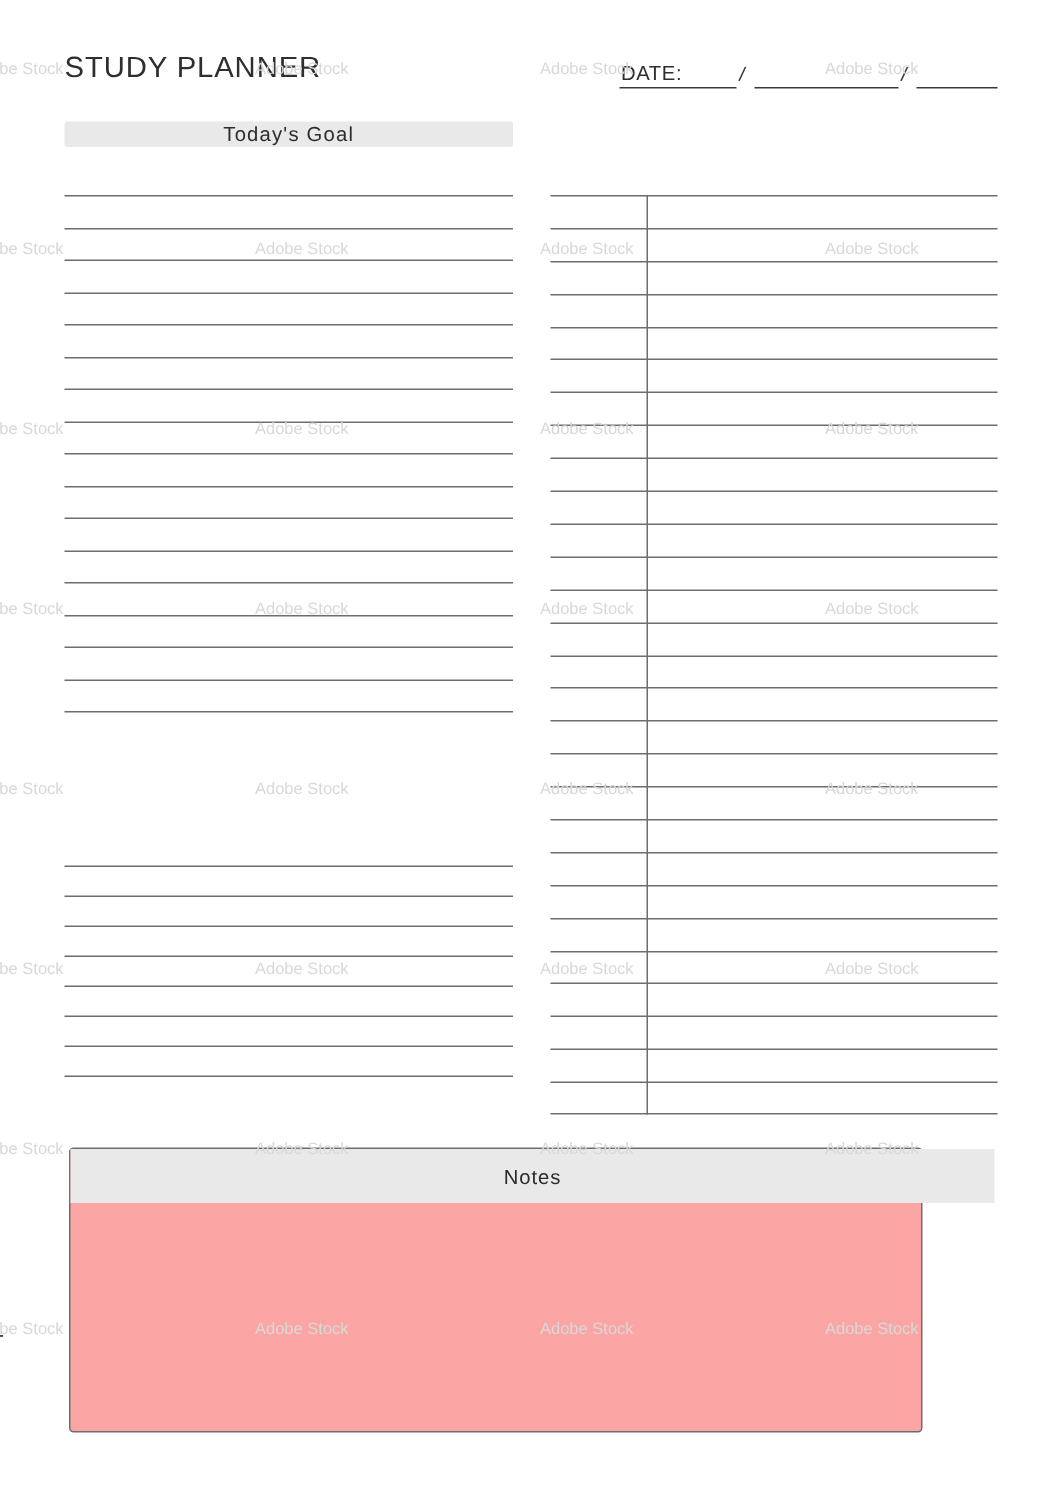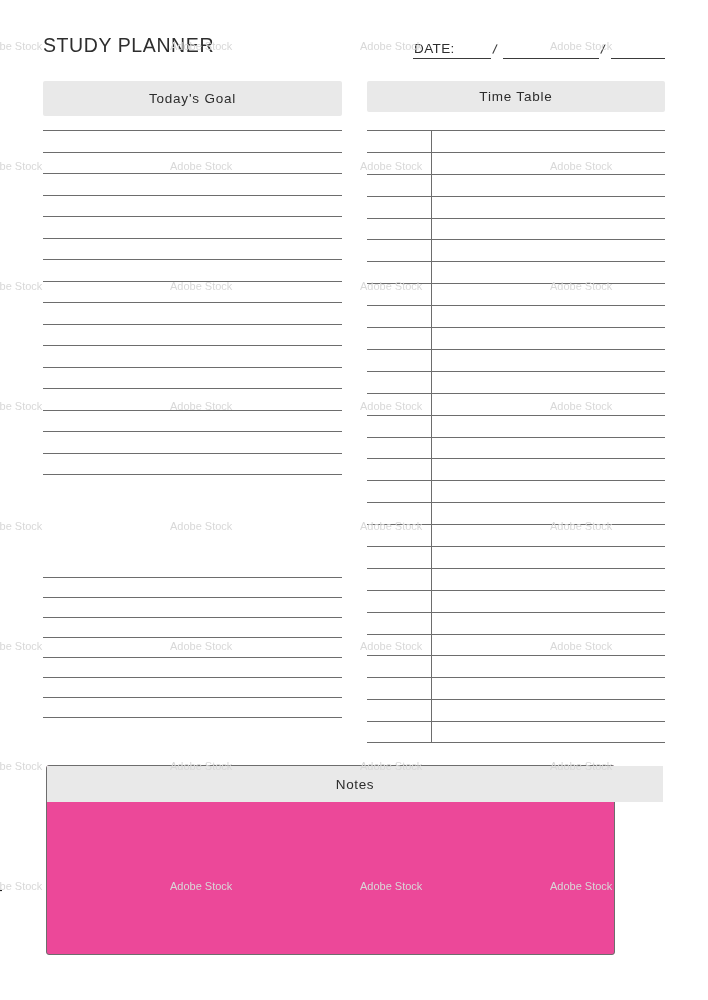--- a/index.html
+++ b/index.html
@@ -83,21 +83,21 @@
     background: #e9e9e9;
     display: flex;
     align-items: center;
     justify-content: center;
     font-size: 13.5px;
     letter-spacing: 0.8px;
     color: #2c2c2c;
     border-radius: 2px;
   }
 
-  #bar-goal       { left: 43px;  top: 81px;  width: 299px; height: 35px; text-align: center; }
+  #bar-goal       { left: 43px;  top: 81px;  width: 299px; height: 17px; text-align: center; }
   #bar-timetable  { left: 367px; top: 81px;  width: 298px; height: 31px; }
   #bar-priorities { left: 43px;  top: 528px; width: 299px; height: 31px; }
 
   
   .rules {
     position: absolute;
   }
   .rule {
     position: absolute;
     left: 0;
@@ -135,21 +135,21 @@
   
   .notes-box {
     position: absolute;
     left: 46px;
     top: 765px;
     width: 569px;
     height: 190px;
     border: 1px solid #6d6d6d;
     border-radius: 3px;
     box-sizing: border-box;
-    background: #ec4899;
+    background: #fca5a5;
     text-decoration: underline;
   }
   .notes-head {
     position: absolute;
     left: 0;
     top: 0;
     width: 616px;
     height: 36px;
     background: #e9e9e9;
     display: flex;
@@ -224,21 +224,20 @@
       <div class="rule" style="top: 0px; width: 100%;"></div>
       <div class="rule" style="top: 20px; width: 100%;"></div>
       <div class="rule" style="top: 40px; width: 100%;"></div>
       <div class="rule" style="top: 60px; width: 100%;"></div>
       <div class="rule" style="top: 80px; width: 100%;"></div>
       <div class="rule" style="top: 100px; width: 100%;"></div>
       <div class="rule" style="top: 120px; width: 100%;"></div>
       <div class="rule" style="top: 140px; width: 100%;"></div>
     </div>
 
-  <div class="bar" id="bar-timetable">Time Table</div>
   <div class="timetable">
     <div class="tt-divider"></div>
   <div class="tt-row" style="top: 0px;"></div>
       <div class="tt-row" style="top: 22px;"></div>
       <div class="tt-row" style="top: 44px;"></div>
       <div class="tt-row" style="top: 66px;"></div>
       <div class="tt-row" style="top: 88px;"></div>
       <div class="tt-row" style="top: 109px;"></div>
       <div class="tt-row" style="top: 131px;"></div>
       <div class="tt-row" style="top: 153px;"></div>

